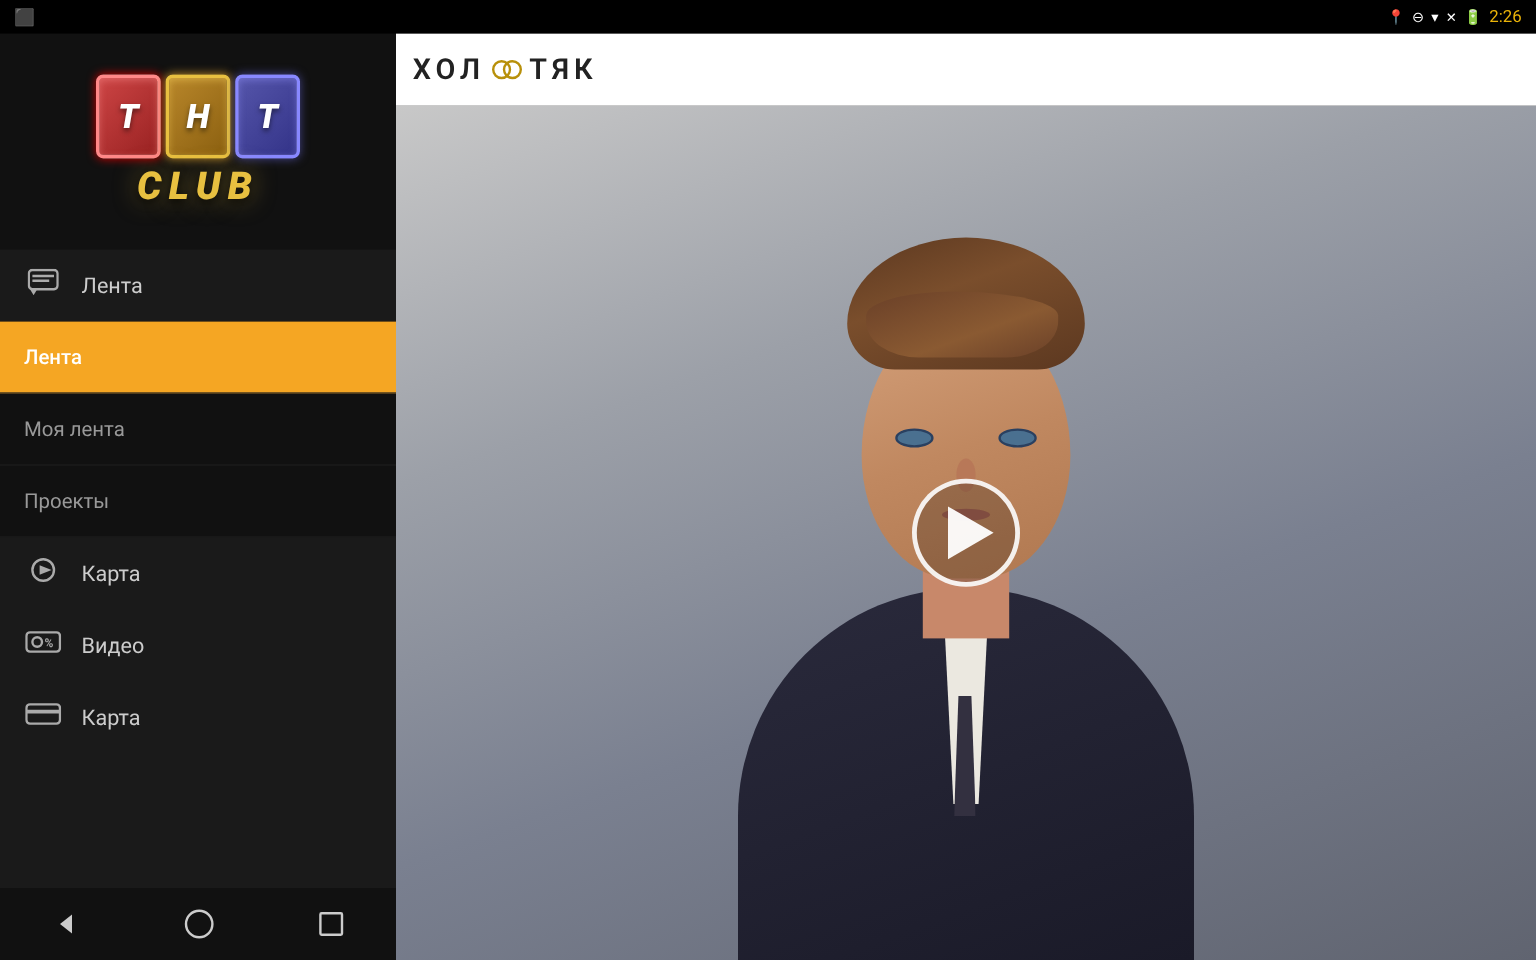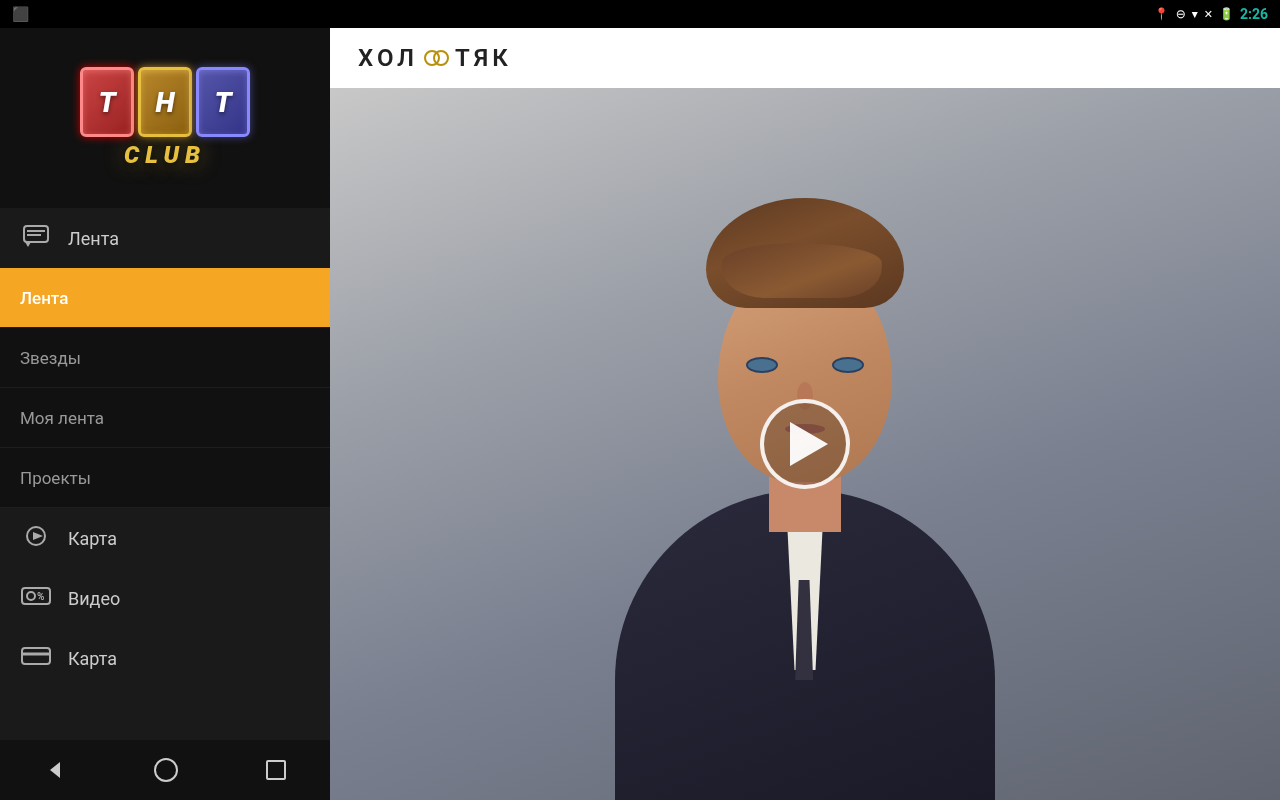--- a/index.html
+++ b/index.html
@@ -34,22 +34,22 @@
       gap: 6px;
       font-size: 13px;
       color: #fff;
     }
     .status-icon {
       color: #fff;
       font-size: 12px;
     }
     .time-text {
       font-size: 14px;
-      color: #14b8a6;
-      font-weight: 700;
+      color: #eab308;
+      font-weight: 400;
     }
 
     
     .main-container {
       display: flex;
       flex: 1;
       overflow: hidden;
     }
 
     
@@ -109,21 +109,21 @@
       font-style: italic;
     }
     .jewel-t2 {
       background: linear-gradient(135deg, #55a, #338);
       border: 3px solid #88f;
       box-shadow: inset 0 2px 6px rgba(150,150,255,0.4), 0 0 8px #448;
       font-style: italic;
     }
 
     .club-text {
-      font-size: 24px;
+      font-size: 32px;
       font-weight: 900;
       color: #e8c040;
       text-shadow: 0 2px 8px rgba(0,0,0,0.8), 0 0 20px rgba(232,192,64,0.5);
       letter-spacing: 6px;
       font-style: italic;
     }
 
     
     .nav-section {
       flex: 1;
@@ -202,21 +202,21 @@
       background: #f0f0f0;
       display: flex;
       flex-direction: column;
     }
 
     .show-header {
       height: 60px;
       background: #fff;
       display: flex;
       align-items: center;
-      padding: 0 28px;
+      padding: 0 14px;
       flex-shrink: 0;
     }
 
     .show-title-logo {
       font-size: 24px;
       font-weight: 600;
       letter-spacing: 4px;
       color: #222;
       display: flex;
       align-items: center;
@@ -328,23 +328,20 @@
           </svg>
         </span>
         <span class="nav-label">Лента</span>
       </div>
 
       <div class="submenu">
         <div class="submenu-item active">
           <span>Лента</span>
         </div>
         <div class="submenu-item">
-          <span>Звезды</span>
-        </div>
-        <div class="submenu-item">
           <span>Моя лента</span>
         </div>
         <div class="submenu-item">
           <span>Проекты</span>
         </div>
       </div>
 
 
       <div class="nav-item">
         <span class="nav-icon">

